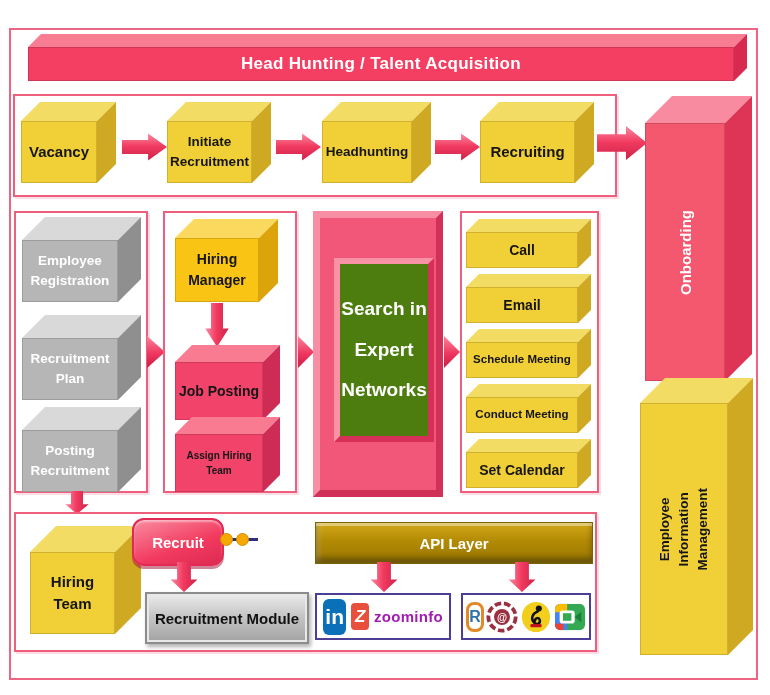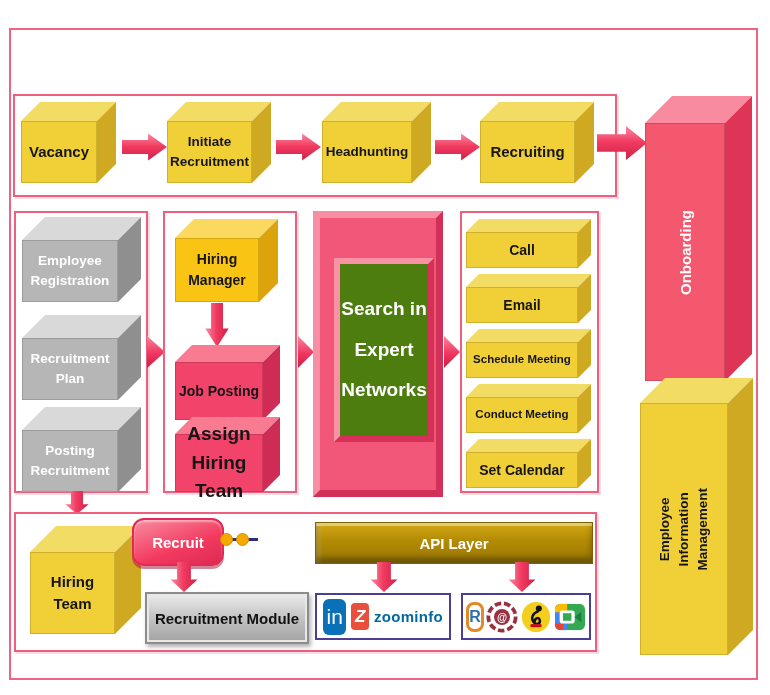--- a/index.html
+++ b/index.html
@@ -48,35 +48,40 @@
     box-shadow:0 3px 0 rgba(155,15,50,.5),inset 0 2px 2px rgba(255,255,255,.45);}
   .connector-line{position:absolute;background:#2f2f7f;}
   .connector-dot{position:absolute;width:13px;height:13px;border-radius:50%;background:#f5a800;border:1px solid #d78e00;box-sizing:border-box;}
   .module-box{position:absolute;background:linear-gradient(180deg,#ececec 0%,#c6c6c6 45%,#a3a3a3 100%);
     border:2px solid #8c8c8c;box-shadow:inset 0 0 0 2px #e8e8e8,2px 3px 4px rgba(0,0,0,.3);
     display:flex;align-items:center;justify-content:center;font-weight:bold;color:#111;}
   .api-box{position:absolute;background:linear-gradient(180deg,#d3a818 0%,#b28a04 45%,#9a7703 100%);
     border:1px solid #7d6200;box-shadow:inset 0 3px 0 rgba(255,255,255,.4),inset 0 -5px 6px rgba(0,0,0,.35),inset 4px 0 4px rgba(255,255,255,.2);
     display:flex;align-items:center;justify-content:center;color:#fff;font-weight:bold;}
   .logo-box{position:absolute;background:#fff;border:2px solid #4a3e96;display:flex;align-items:center;gap:5px;padding:0 6px;box-sizing:border-box;}
-  .li-icon{width:36px;height:36px;border-radius:6px;background:#0a70b8;color:#fff;font-weight:normal;font-size:21px;
+  .li-icon{width:36px;height:36px;border-radius:6px;background:#0a70b8;color:#fff;font-weight:bold;font-size:21px;
     display:flex;align-items:center;justify-content:center;}
   .zi-icon{width:27px;height:27px;border-radius:4px;background:#e94f3d;color:#fff;font-weight:bold;font-size:17px;font-style:italic;
     display:flex;align-items:center;justify-content:center;}
-  .zi-text{font-weight:bold;font-size:15px;color:#0369a1;letter-spacing:.3px;}
+  .zi-text{font-weight:bold;font-size:15px;color:#a21caf;letter-spacing:.3px;}
   .rc-icon{width:30px;height:30px;border-radius:8px;background:#fff;border:3px solid #e08a28;box-sizing:border-box;
     color:#2e72ad;font-weight:bold;font-size:16px;display:flex;align-items:center;justify-content:center;}
   .icon32{width:32px;height:32px;flex:0 0 auto;}
 </style>
 </head>
 <body>
 
 <div class="stage">
   <div class="outer-frame"></div>
 
+  <div class="cube banner-cube" style="left:28px;top:34px;--w:706px;--h:34px;--d:13px;">
+    <div class="top"></div>
+    <div class="side"></div>
+    <div class="front">Head Hunting / Talent Acquisition</div>
+  </div>
 
   <div class="panel" style="left:13px;top:94px;width:600px;height:99px;"></div>
 
   <div class="cube yellow" style="left:21px;top:102px;--w:76px;--h:62px;--d:19px;font-size:15px;">
     <div class="top"></div>
       <div class="side"></div>
     <div class="front">Vacancy</div>
   </div>
   <div class="arr-r" style="left:122px;top:132px;width:45px;height:30px;"></div>
   <div class="cube yellow" style="left:167px;top:102px;--w:85px;--h:62px;--d:19px;font-size:13.5px;">
@@ -144,21 +149,21 @@
       <div class="side"></div>
     <div class="front">Hiring
 Manager</div>
   </div>
   <div class="arr-d" style="left:204px;top:303px;width:26px;height:44px;"></div>
   <div class="cube pinkcube" style="left:175px;top:345px;--w:88px;--h:58px;--d:17px;font-size:14px;">
     <div class="top"></div>
       <div class="side"></div>
     <div class="front">Job Posting</div>
   </div>
-  <div class="cube pinkcube" style="left:175px;top:417px;--w:88px;--h:58px;--d:17px;font-size:19px;">
+  <div class="cube pinkcube" style="left:175px;top:417px;--w:88px;--h:58px;--d:17px;font-size:10px;">
     <div class="top"></div>
       <div class="side"></div>
     <div class="front">Assign Hiring
 Team</div>
   </div>
   <div class="tri-r" style="left:298px;top:336px;width:16px;height:32px;"></div>
 
   <div class="search-box">
     <div class="search-inner">
       <div class="search-label">Search in

